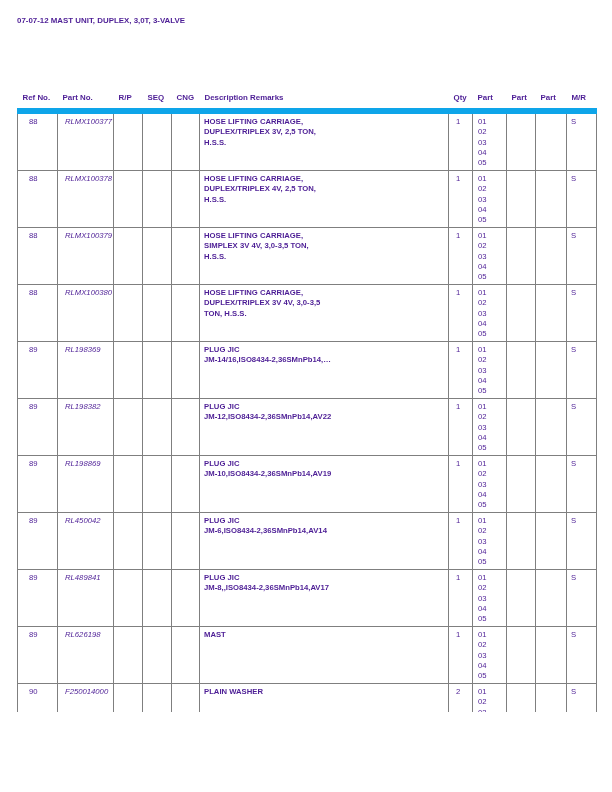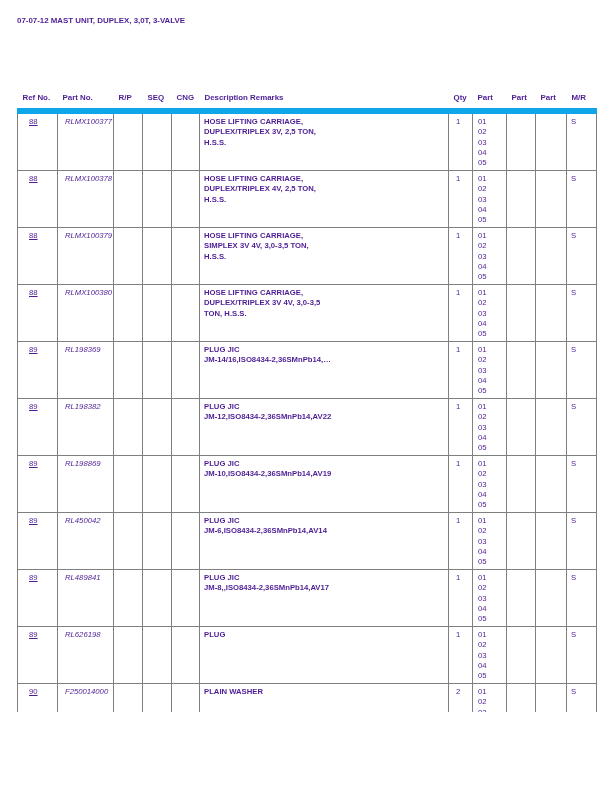--- a/index.html
+++ b/index.html
@@ -64,21 +64,21 @@
   }
   tbody td {
     border: 1px solid #7f7f7f;
     vertical-align: top;
     height: 53px;
     padding: 3px 2px 0 4px;
     line-height: 10.3px;
     white-space: pre-line;
     overflow: hidden;
   }
-  tbody td.c-ref   { padding-left: 11px; text-decoration: underline; }
+  tbody td.c-ref   { padding-left: 11px; }
   tbody td.c-part  { padding-left: 7px; font-style: italic; }
   tbody td.c-desc  { padding-left: 4px; font-weight: bold; }
   tbody td.c-qty   { padding-left: 7px; }
   tbody td.c-model { padding-left: 5px; }
   tbody td.c-mr    { padding-left: 4px; }
 </style>
 </head>
 <body>
 
 <div class="page">
@@ -280,21 +280,21 @@
     <td class="c-from"></td>
     <td class="c-upto"></td>
     <td class="c-mr">S</td>
   </tr>
         <tr>
     <td class="c-ref">89</td>
     <td class="c-part">RL626198</td>
     <td class="c-rp"></td>
     <td class="c-seq"></td>
     <td class="c-cng"></td>
-    <td class="c-desc">PLUG</td>
+    <td class="c-desc">MAST</td>
     <td class="c-qty">1</td>
     <td class="c-model">01
 02
 03
 04
 05</td>
     <td class="c-from"></td>
     <td class="c-upto"></td>
     <td class="c-mr">S</td>
   </tr>

